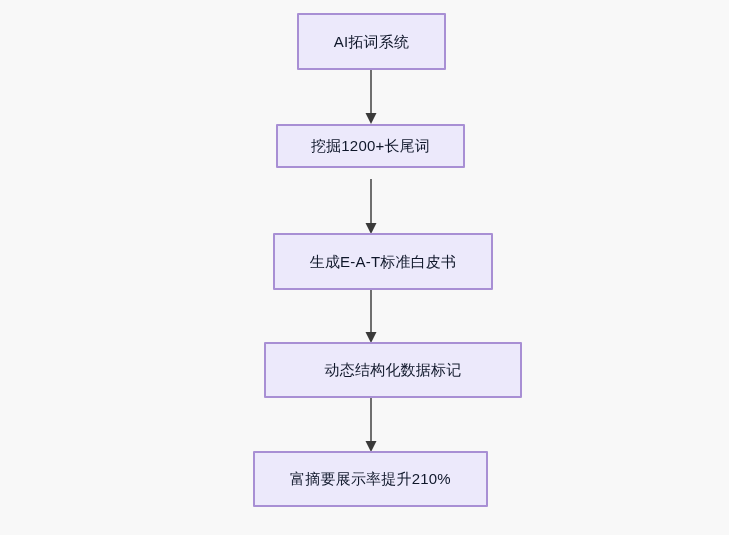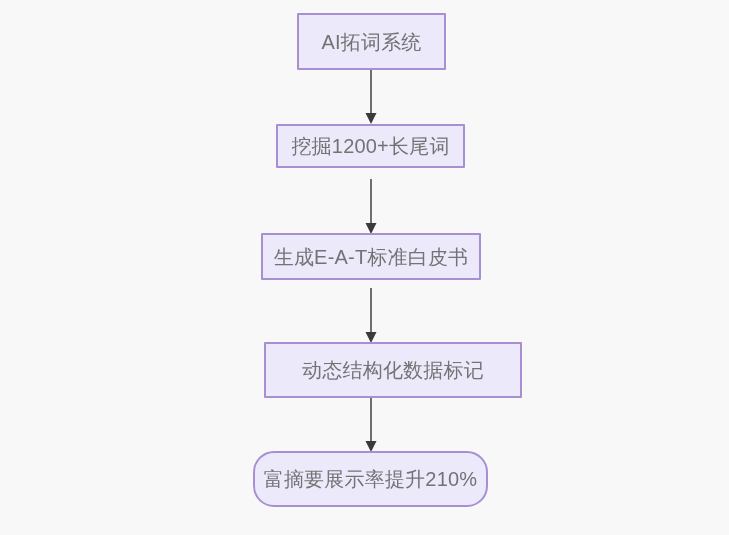--- a/index.html
+++ b/index.html
@@ -21,22 +21,22 @@
   }
   .node {
     position: absolute;
     box-sizing: border-box;
     background: #ece9fb;
     border: 2px solid #a88fd4;
     border-radius: 1px;
     display: flex;
     align-items: center;
     justify-content: center;
-    color: #737373;
-    font-size: 20px;
+    color: #0f172a;
+    font-size: 15px;
     line-height: 1.2;
     letter-spacing: 0.2px;
     white-space: nowrap;
     user-select: none;
   }
   .node-label {
     display: block;
   }
   .edge {
     position: absolute;
@@ -76,25 +76,25 @@
   </svg>
 
   <div class="node" style="left:297px; top:13px; width:149px; height:57px;">
     <span class="node-label">AI拓词系统</span>
   </div>
 
   <div class="node" style="left:276px; top:124px; width:189px; height:44px;">
     <span class="node-label">挖掘1200+长尾词</span>
   </div>
 
-  <div class="node" style="left:261px; top:233px; width:220px; height:47px;justify-content:center;">
+  <div class="node" style="left:273px; top:233px; width:220px; height:57px;justify-content:center;">
     <span class="node-label">生成E-A-T标准白皮书</span>
   </div>
 
   <div class="node" style="left:264px; top:342px; width:258px; height:56px;text-align:center;">
     <span class="node-label">动态结构化数据标记</span>
   </div>
 
-  <div class="node" style="left:253px; top:451px; width:235px; height:56px;border-radius:21px;">
+  <div class="node" style="left:253px; top:451px; width:235px; height:56px;">
     <span class="node-label">富摘要展示率提升210%</span>
   </div>
 
 </div>
 
 </body></html>

